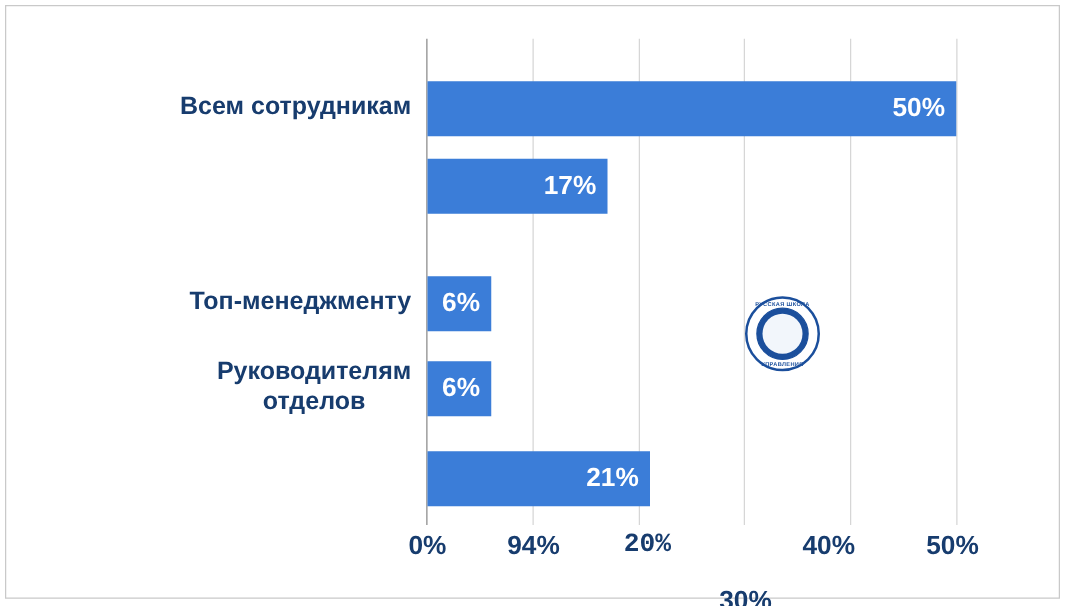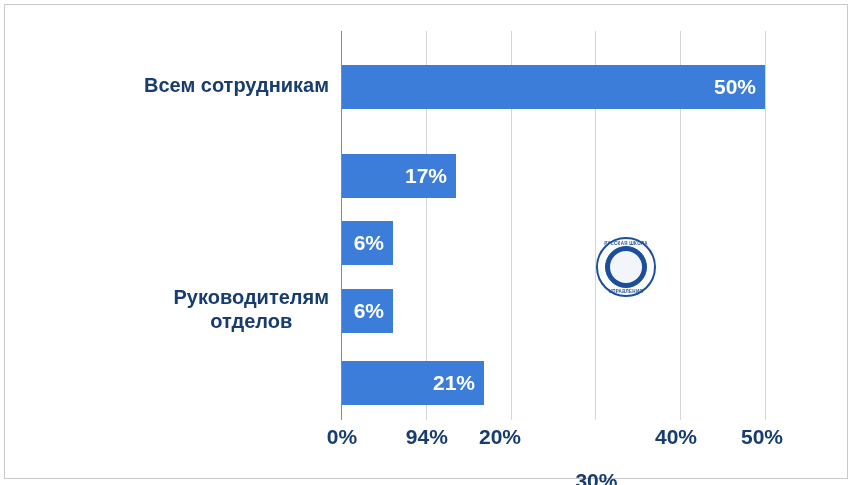--- a/index.html
+++ b/index.html
@@ -164,46 +164,47 @@
       <div class="axis-line"></div>
       <div class="gridline" style="left:84.8px;"></div>
       <div class="gridline" style="left:169.6px;"></div>
       <div class="gridline" style="left:254.4px;"></div>
       <div class="gridline" style="left:339.2px;"></div>
       <div class="gridline" style="left:424px;"></div>
 
       <div class="bar" style="left:1px; top:34px; width:423px;">
         <span class="bar-label">50%</span>
       </div>
-      <div class="bar" style="left:1px; top:123px; width:114px;">
+      <div class="bar" style="left:1px; top:96px; width:144px;">
         <span class="bar-label">17%</span>
       </div>
       <div class="bar" style="left:1px; top:190px; width:51px;">
         <span class="bar-label">6%</span>
       </div>
       <div class="bar" style="left:1px; top:258px; width:51px;">
         <span class="bar-label">6%</span>
       </div>
-      <div class="bar" style="left:1px; top:330px; width:142px;">
+      <div class="bar" style="left:1px; top:330px; width:178px;">
         <span class="bar-label">21%</span>
       </div>
     </div>
 
     <div class="cat-labels">
       <div class="cat-label" style="top:42px;">Всем сотрудникам</div>
+      <div class="cat-label" style="top:198px;">Топ-менеджменту</div>
       <div class="cat-label" style="top:254px;">Руководителям
 отделов</div>
     </div>
 
     <div class="x-labels">
       <div class="x-tick" style="left:1px;">0%</div>
       <div class="x-tick" style="left:85.8px;">94%</div>
-      <div class="x-tick" style="left:159px;">20%</div>
+      <div class="x-tick" style="left:177px;font-family:Liberation Mono, monospace;">20%</div>
       <div class="x-tick" style="left:255.4px;margin-top:44px;">30%</div>
-      <div class="x-tick" style="left:335px;">40%</div>
+      <div class="x-tick" style="left:322px;">40%</div>
       <div class="x-tick" style="left:421px;">50%</div>
     </div>
 
     <div class="watermark">
       <div class="wm-circle"></div>
       <div class="wm-inner"></div>
       <div class="wm-face"></div>
       <div class="wm-text-top">РУССКАЯ ШКОЛА</div>
       <div class="wm-text-bottom">УПРАВЛЕНИЯ</div>
     </div>

